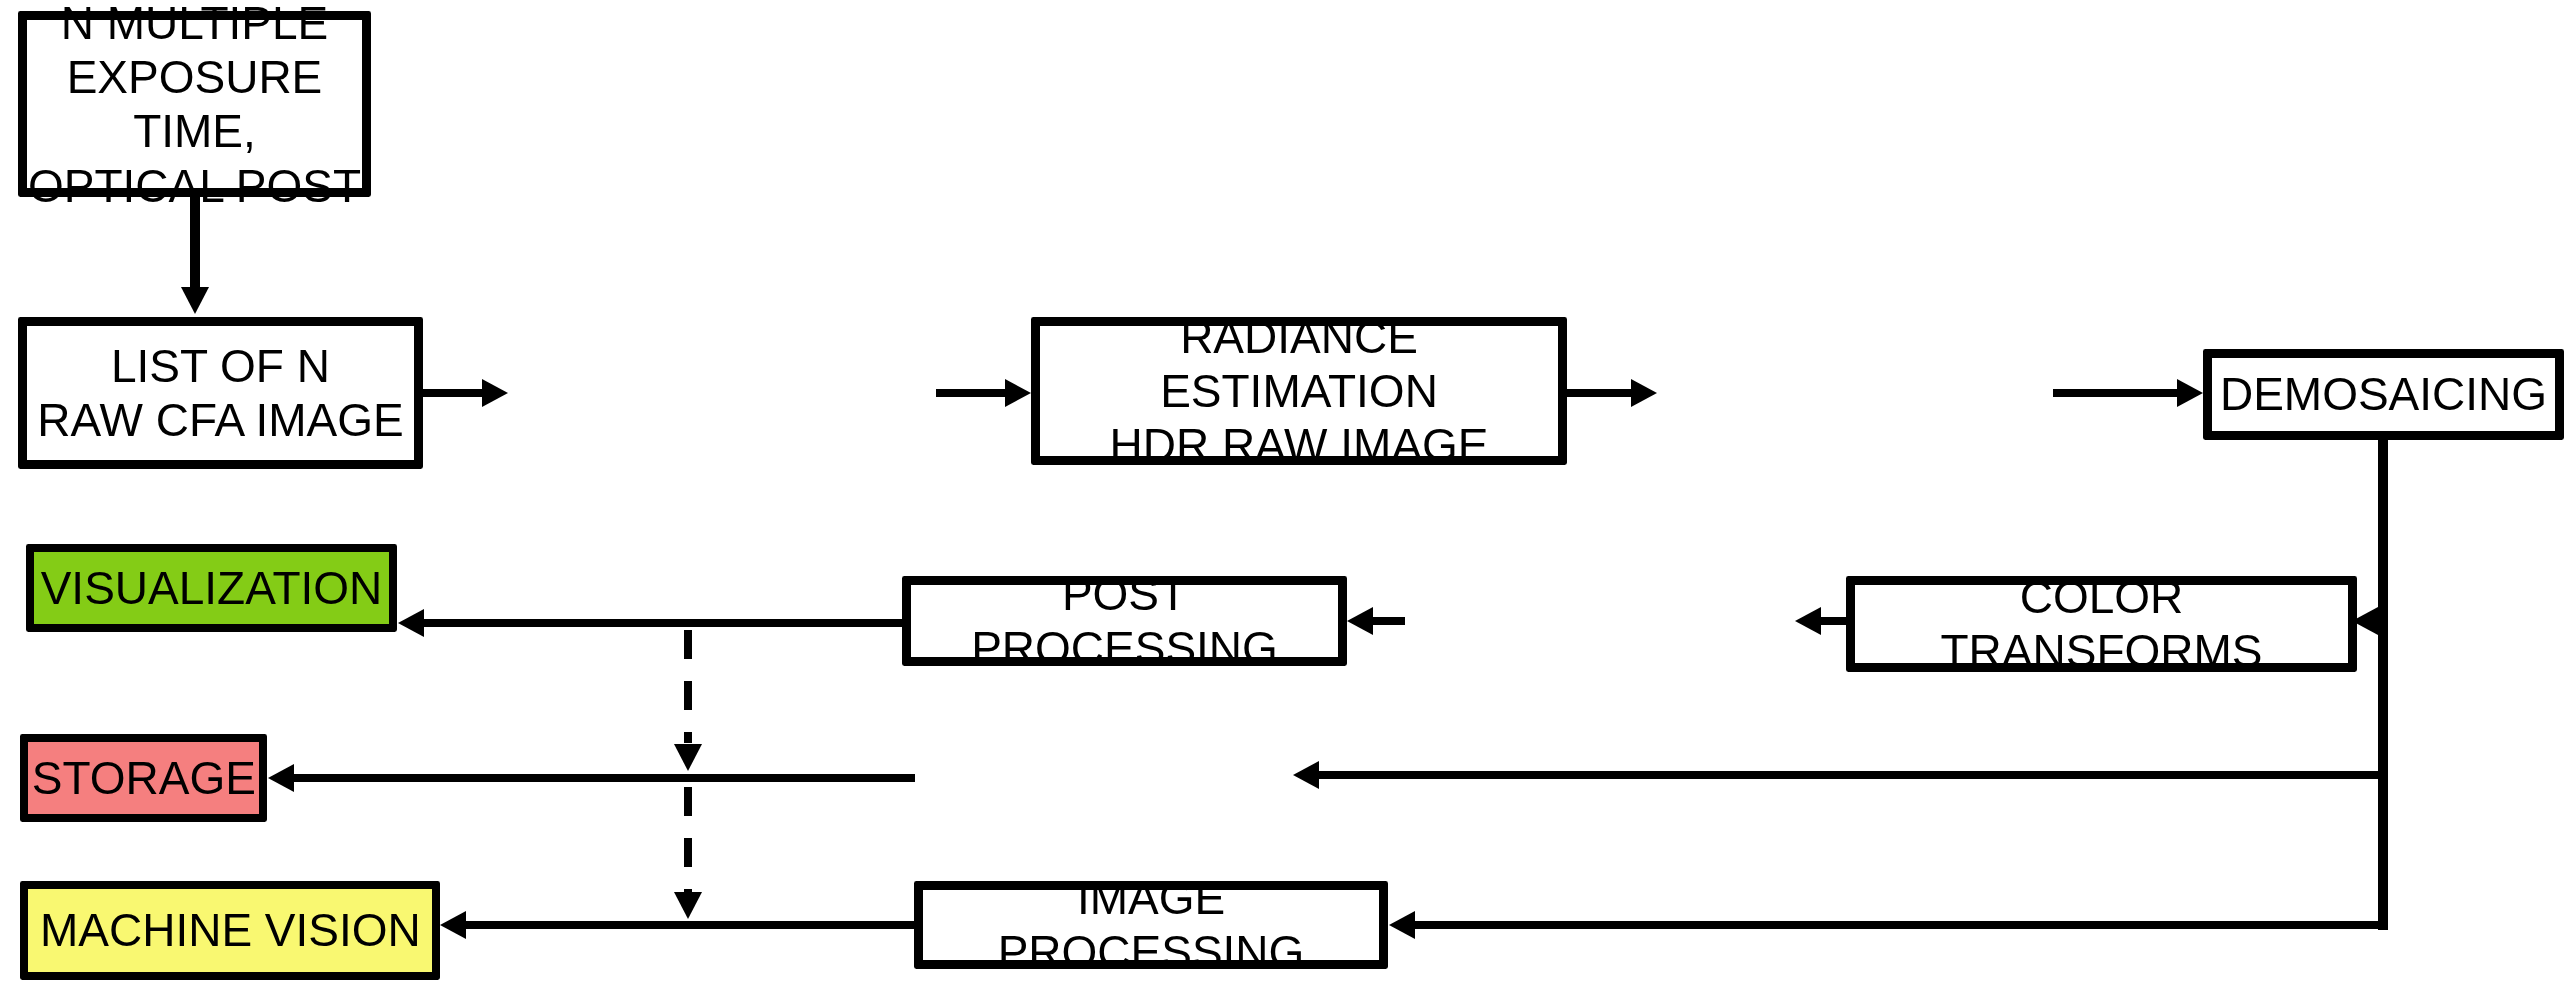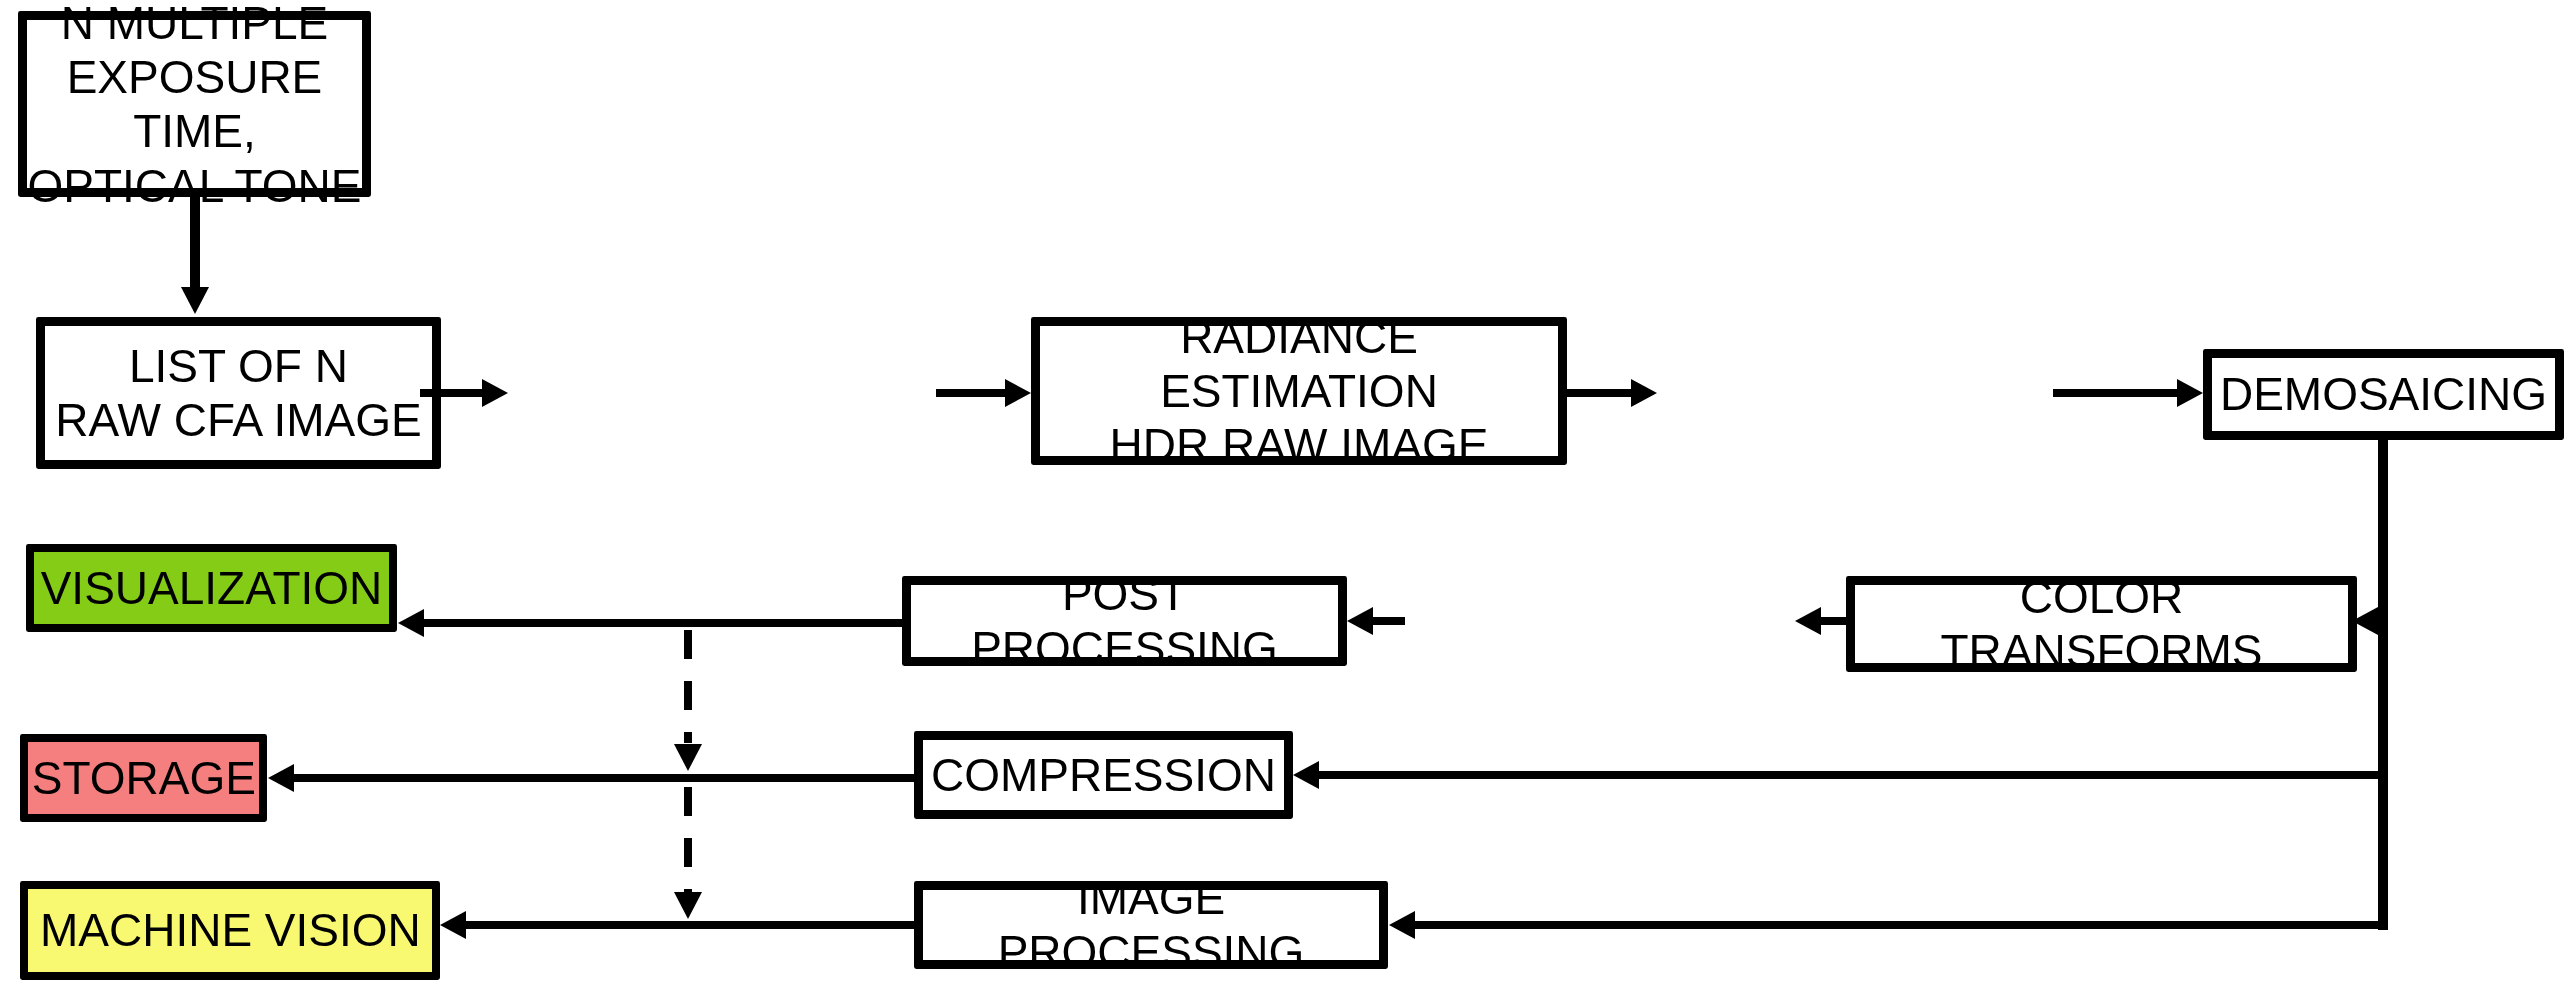--- a/index.html
+++ b/index.html
@@ -33,40 +33,39 @@
   .head.right{border-top:14px solid transparent;border-bottom:14px solid transparent;border-left:26px solid #000000;}
   .head.down{border-left:14px solid transparent;border-right:14px solid transparent;border-top:27px solid #000000;}
 </style>
 </head>
 <body>
 
 <div class="canvas">
 
   <div class="node" style="left:18px;top:11.4px;width:353px;height:186px;">N MULTIPLE
 EXPOSURE TIME,
-OPTICAL TONE</div>
+OPTICAL POST</div>
 
-  <div class="node" style="left:36px;top:317px;width:405px;height:152px;">LIST OF N
+  <div class="node" style="left:18px;top:317px;width:405px;height:152px;">LIST OF N
 RAW CFA IMAGE</div>
 
 
   <div class="node" style="left:1031px;top:317px;width:536px;height:148px;">RADIANCE ESTIMATION
 HDR RAW IMAGE</div>
 
 
   <div class="node" style="left:2203px;top:349px;width:361px;height:91px;">DEMOSAICING</div>
 
   <div class="node" style="left:1846px;top:576px;width:511px;height:96px;">COLOR TRANSFORMS</div>
 
 
   <div class="node" style="left:902px;top:576px;width:445px;height:90px;">POST PROCESSING</div>
 
   <div class="node thin" style="left: 26px; top: 544px; width: 371px; height: 88px; background: #84cc16;">VISUALIZATION</div>
 
-  <div class="node" style="left:914px;top:731px;width:379px;height:88px;">COMPRESSION</div>
 
   <div class="node thin" style="left: 20.4px; top: 734px; width: 247px; height: 88px; background: rgb(245, 127, 127);">STORAGE</div>
 
   <div class="node" style="left:914px;top:881px;width:474px;height:88px;">IMAGE PROCESSING</div>
 
   <div class="node thin" style="left: 20.4px; top: 881px; width: 420px; height: 99px; background: rgb(249, 248, 113);">MACHINE VISION</div>
 
   <div class="vline" style="left:190px;top:196px;height:93px;"></div>
   <div class="head down" style="left:181px;top:287px;"></div>
 

